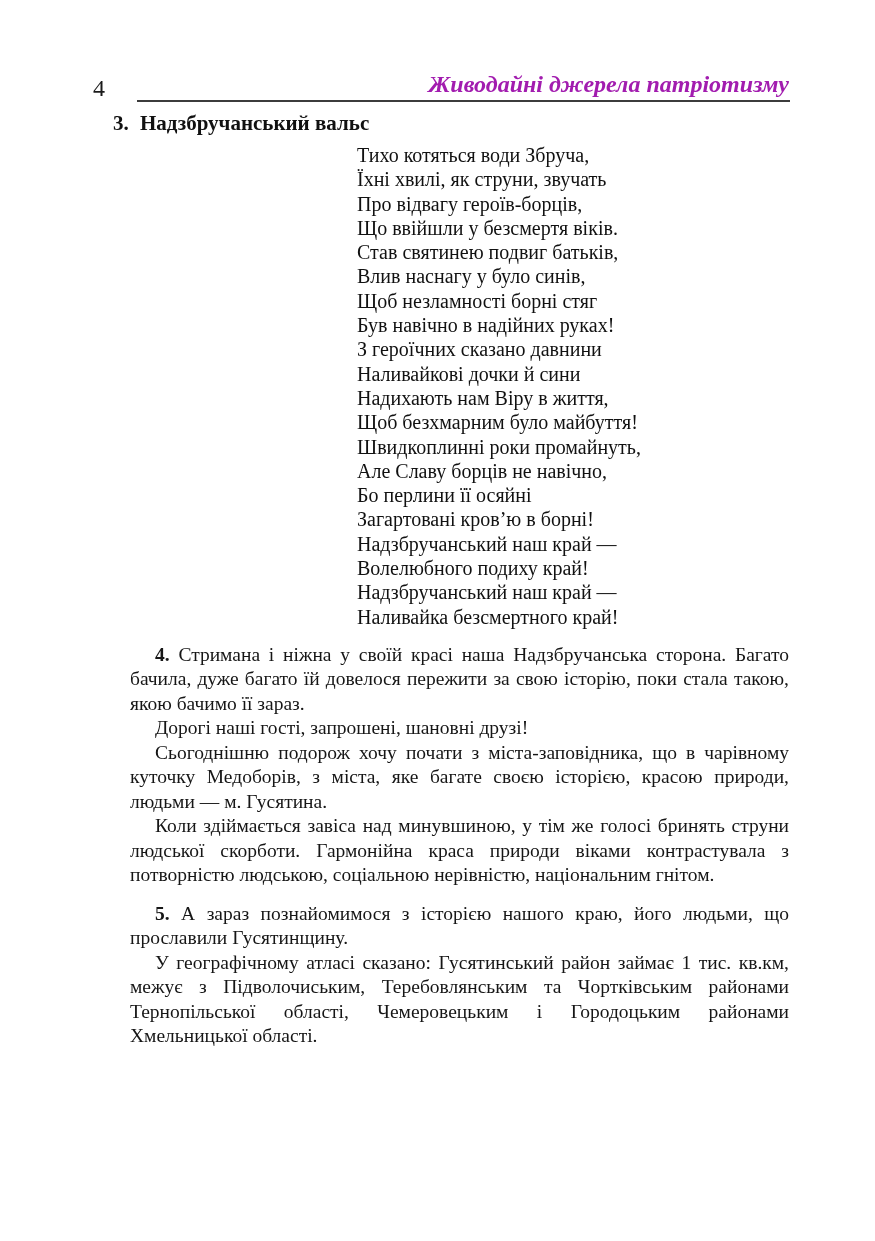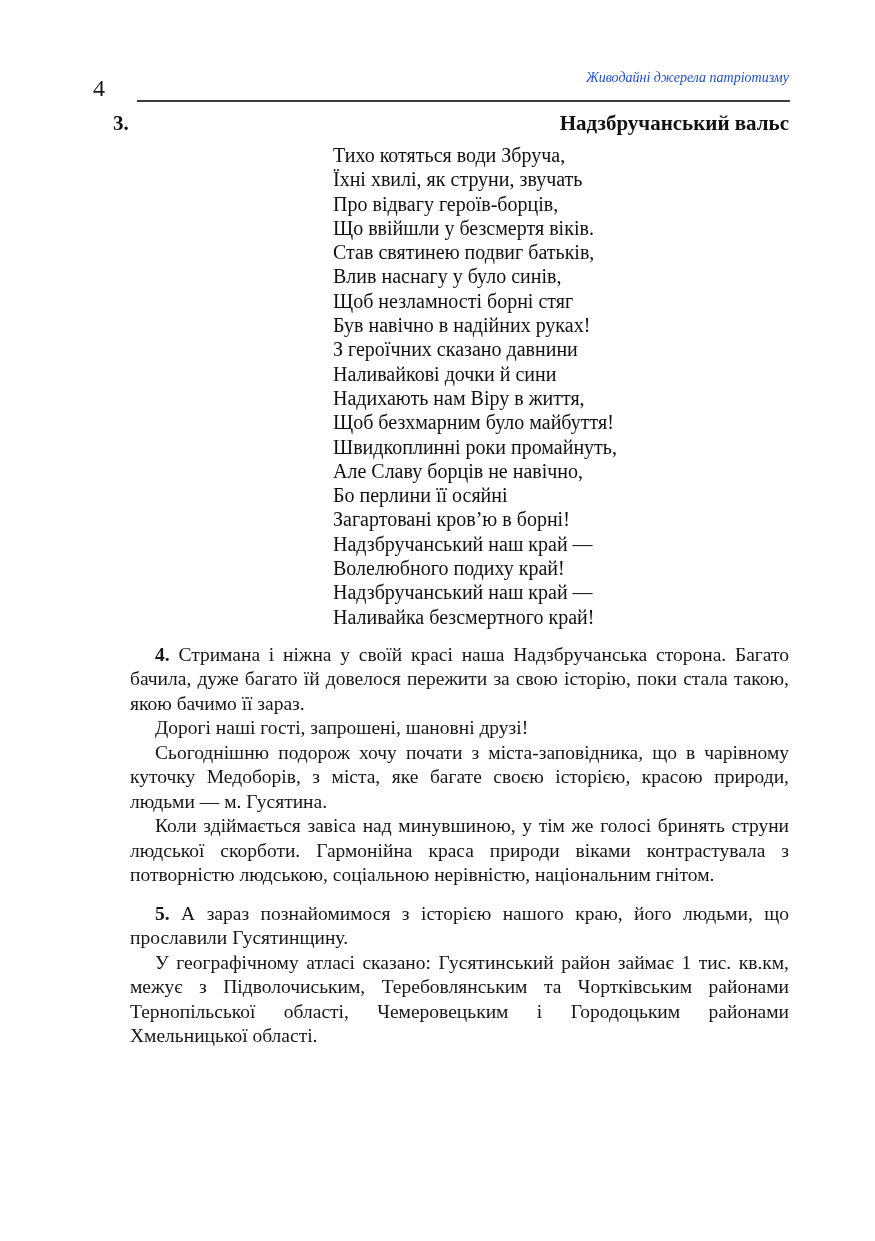--- a/index.html
+++ b/index.html
@@ -23,24 +23,24 @@
     top: 76px;
     font-size: 24px;
     line-height: 1;
     color: #1a1a1a;
   }
   .running-title {
     position: absolute;
     right: 86px;
     top: 70px;
     font-style: italic;
-    font-weight: normal;
-    font-size: 14px;
+    font-weight: bold;
+    font-size: 24px;
     line-height: 1.2;
-    color: #1d4ed8;
+    color: #a21caf;
   }
   .header-rule {
     position: absolute;
     left: 137px;
     right: 85px;
     top: 100px;
     height: 2px;
     background: #3c3c3c;
   }
   .content {
@@ -57,29 +57,29 @@
   }
   .sec-label {
     font-weight: bold;
     width: 50px;
     flex: 0 0 auto;
     padding-left: 23px;
     box-sizing: border-box;
   }
   .section-title {
     flex: 1 1 auto;
-    text-align: right;
+    text-align: left;
     font-weight: bold;
   }
   .poem {
     margin: 7px 0 0 243px;
     font-size: 20px;
     line-height: 24.3px;
   }
-  .poem-line { white-space: nowrap; }
+  .poem-line { white-space: nowrap; margin-left: 24px; }
   .section { margin-top: 14px; margin-left: 40px; }
   .para {
     margin: 0;
     font-size: 19.5px;
     line-height: 24.5px;
     text-align: justify;
     text-indent: 25px;
     color: #161616;
   }
   .sec-num { font-weight: bold; }

